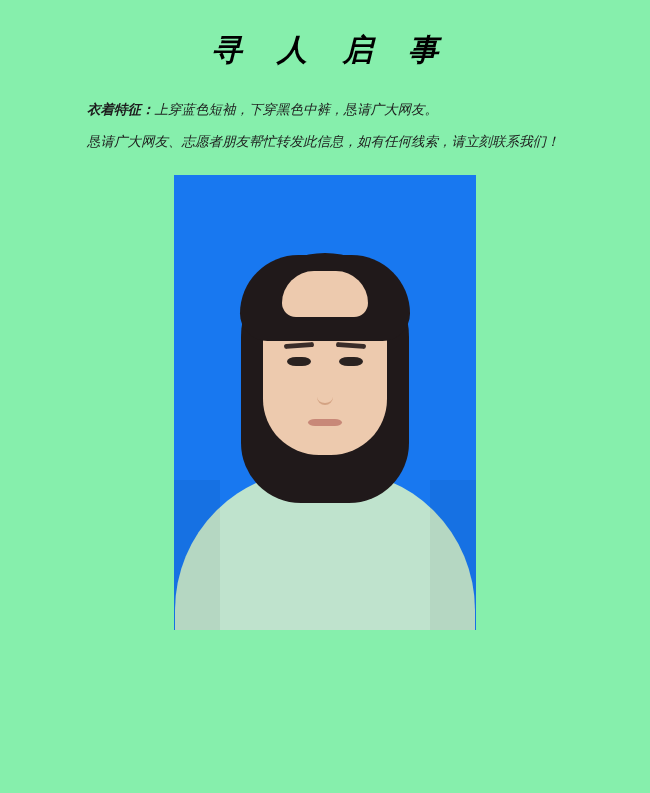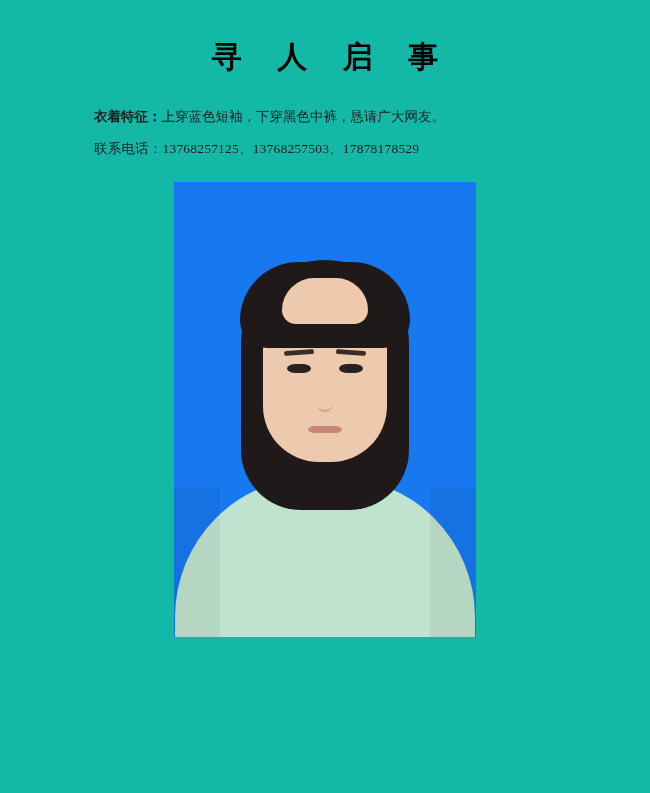--- a/index.html
+++ b/index.html
@@ -12,22 +12,23 @@
     height: 793px;
     font-family: "Liberation Serif", "DejaVu Serif", serif;
     color: #1a1a1a;
     position: relative;
     overflow: hidden;
   }
   .page {
     width: 650px;
     height: 793px;
     box-sizing: border-box;
-    padding: 7px;
-    background: #14b8a6;
+    padding: 0;
+    background: #86efac;
+    font-style: italic;
   }
   .title {
     text-align: center;
     font-size: 30px;
     font-weight: bold;
     letter-spacing: 14px;
     padding-top: 30px;
     padding-left: 14px;
     color: #000000;
     font-family: "Liberation Serif", "DejaVu Serif", serif;
@@ -194,24 +195,22 @@
 
   <div class="title">寻 人 启 事</div>
 
   <div class="body-text">
 
 
     <p class="para nolead">
       <span class="bold-label">衣着特征：</span><span>上穿蓝色短袖，下穿黑色中裤，恳请广大网友。</span>
     </p>
 
-
-    <p class="phones">
-      <span>联系电话：</span><span>13768257125、13768257503、17878178529</span>
-    </p>
+    <p class="para">恳请广大网友、志愿者朋友帮忙转发此信息，如有任何线索，请立刻联系我们！</p>
+
   </div>
 
   <div class="photo-wrap">
     <div class="photo">
       <div class="shoulders"></div>
       <div class="photo-shadow-l"></div>
       <div class="photo-shadow-r"></div>
       <div class="neck"></div>
       <div class="collar"></div>
       <div class="hair-back"></div>

